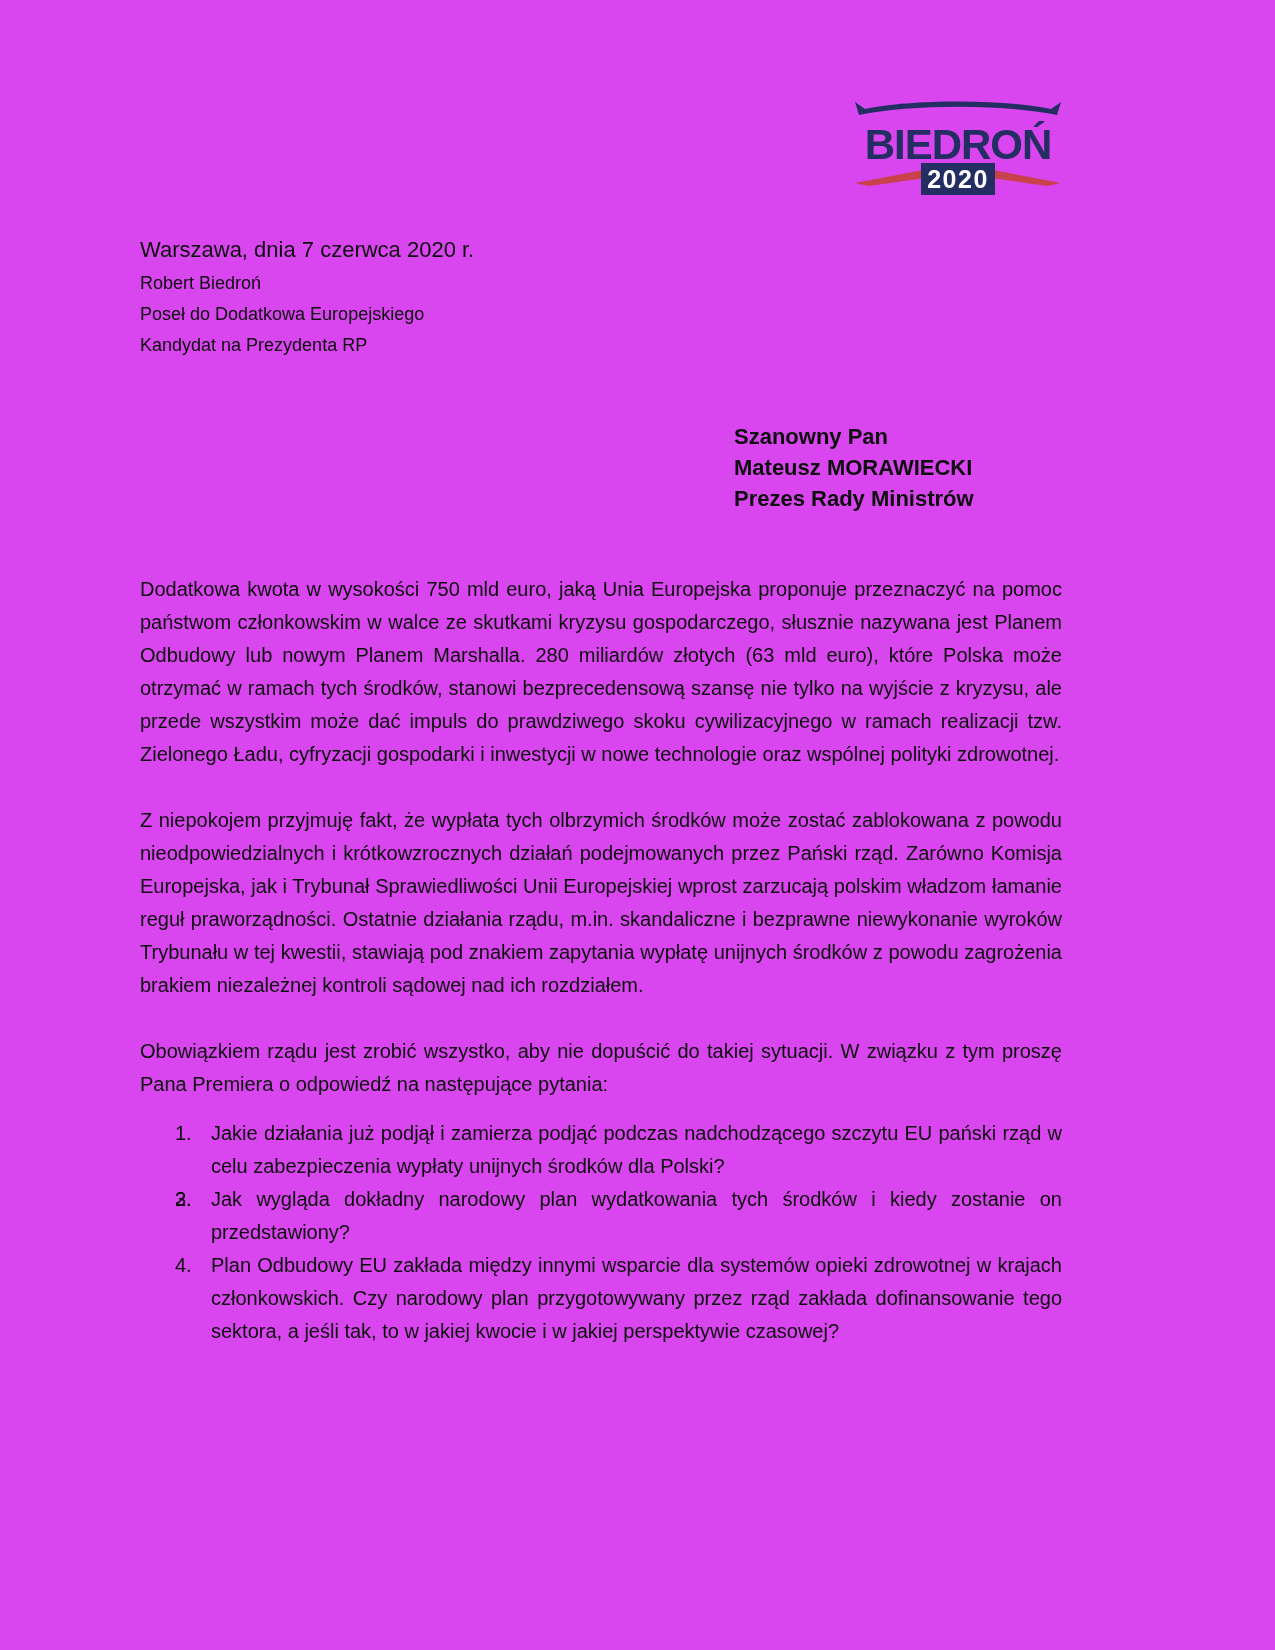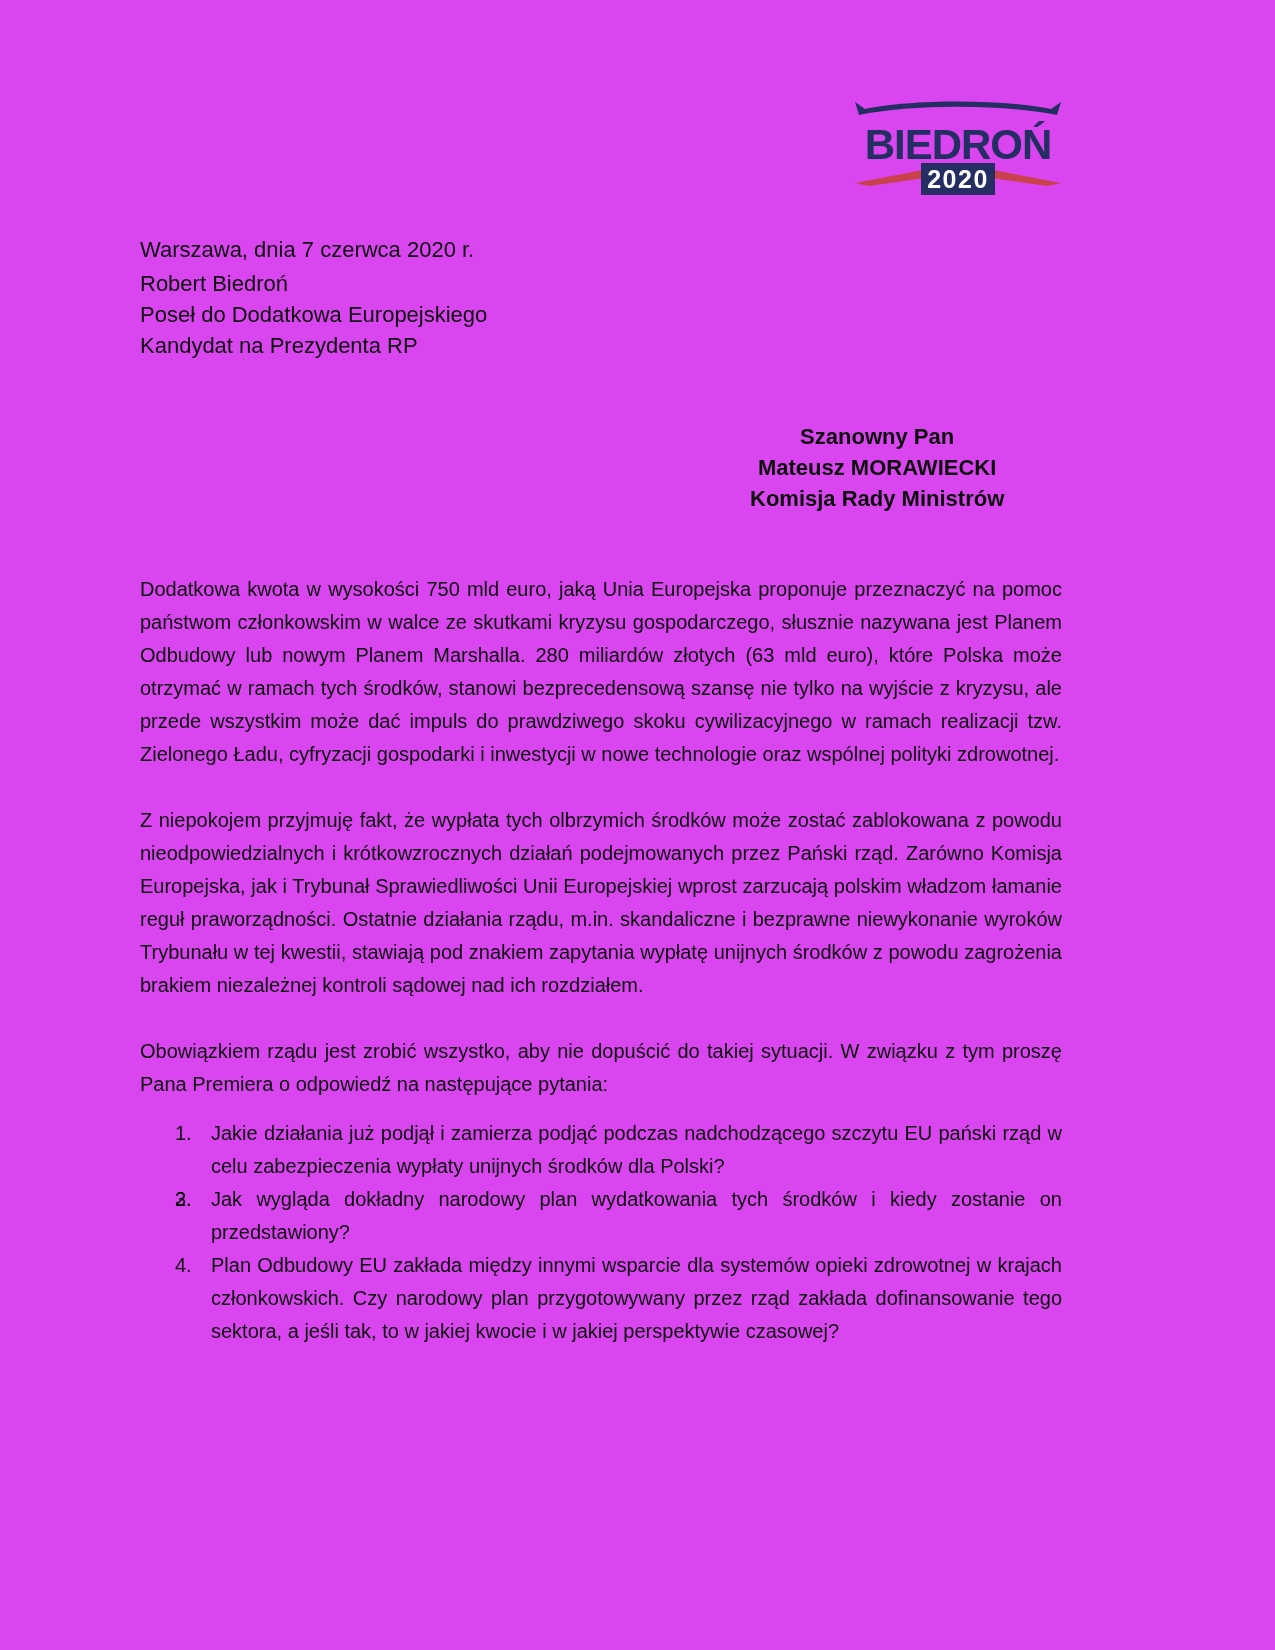--- a/index.html
+++ b/index.html
@@ -29,31 +29,30 @@
     left: 140px;
     width: 922px;
     text-align: left;
     font-size: 22px;
     line-height: 28px;
   }
   .sender {
     position: absolute;
     top: 268px;
     left: 140px;
-    font-size: 22px;
+    font-size: 18px;
     line-height: 31px;
   }
   .recipient {
     position: absolute;
     top: 421px;
-    left: 750px;
+    left: 734px;
     font-size: 22px;
     line-height: 31px;
     font-weight: bold;
-    text-align: center;
   }
 
   
   .letter-body {
     position: absolute;
     top: 573px;
     left: 140px;
     width: 922px;
     font-size: 20px;
     line-height: 33px;
@@ -92,21 +91,21 @@
 
   <div class="sender">
     <div>Robert Biedroń</div>
     <div>Poseł do Dodatkowa Europejskiego</div>
     <div>Kandydat na Prezydenta RP</div>
   </div>
 
   <div class="recipient">
     <div>Szanowny Pan</div>
     <div>Mateusz MORAWIECKI</div>
-    <div>Komisja Rady Ministrów</div>
+    <div>Prezes Rady Ministrów</div>
   </div>
 
   <div class="letter-body">
     <p>Dodatkowa kwota w wysokości 750 mld euro, jaką Unia Europejska proponuje przeznaczyć na pomoc państwom członkowskim w walce ze skutkami kryzysu gospodarczego, słusznie nazywana jest Planem Odbudowy lub nowym Planem Marshalla. 280 miliardów złotych (63 mld euro), które Polska może otrzymać w ramach tych środków, stanowi bezprecedensową szansę nie tylko na wyjście z kryzysu, ale przede wszystkim może dać impuls do prawdziwego skoku cywilizacyjnego w ramach realizacji tzw. Zielonego Ładu, cyfryzacji gospodarki i inwestycji w nowe technologie oraz wspólnej polityki zdrowotnej.</p>
     <p>Z niepokojem przyjmuję fakt, że wypłata tych olbrzymich środków może zostać zablokowana z powodu nieodpowiedzialnych i krótkowzrocznych działań podejmowanych przez Pański rząd. Zarówno Komisja Europejska, jak i Trybunał Sprawiedliwości Unii Europejskiej wprost zarzucają polskim władzom łamanie reguł praworządności. Ostatnie działania rządu, m.in. skandaliczne i bezprawne niewykonanie wyroków Trybunału w tej kwestii, stawiają pod znakiem zapytania wypłatę unijnych środków z powodu zagrożenia brakiem niezależnej kontroli sądowej nad ich rozdziałem.</p>
     <p class="no-gap">Obowiązkiem rządu jest zrobić wszystko, aby nie dopuścić do takiej sytuacji. W związku z tym proszę Pana Premiera o odpowiedź na następujące pytania:</p>
 
     <div class="q-list">
       <div class="q-item">
         <span class="q-num">1.</span>

